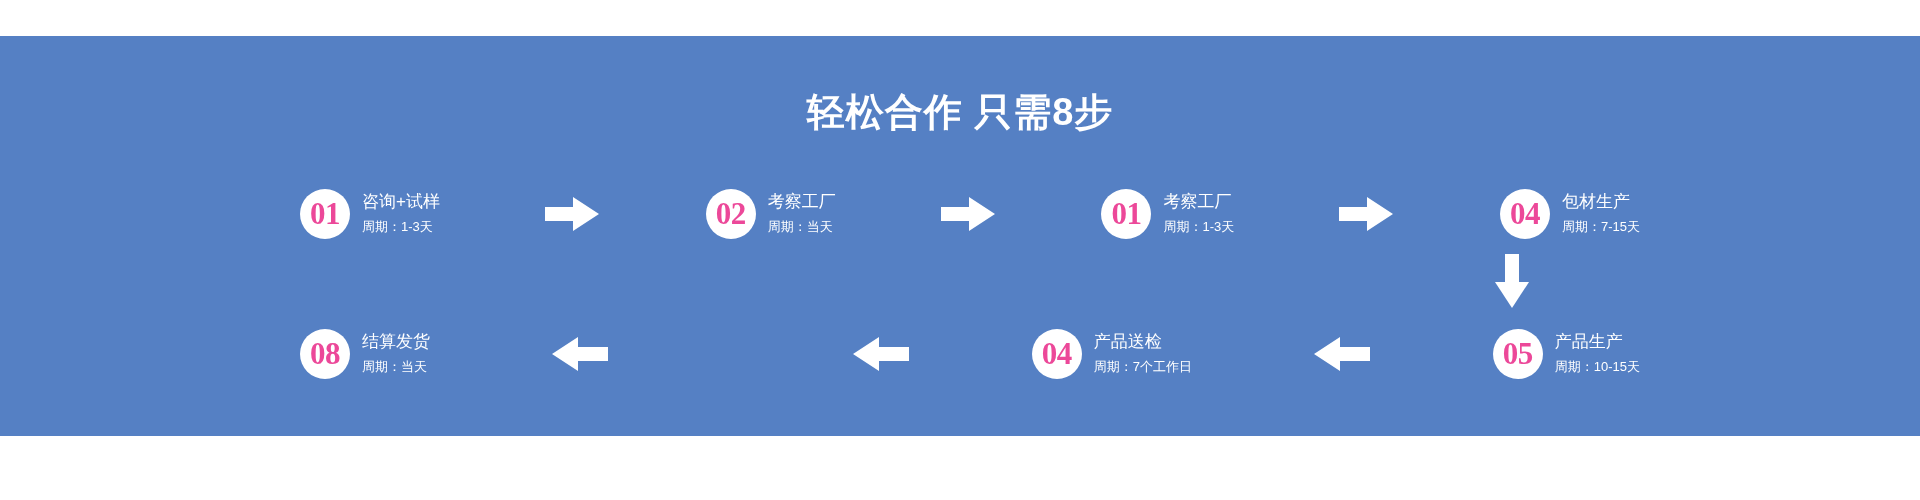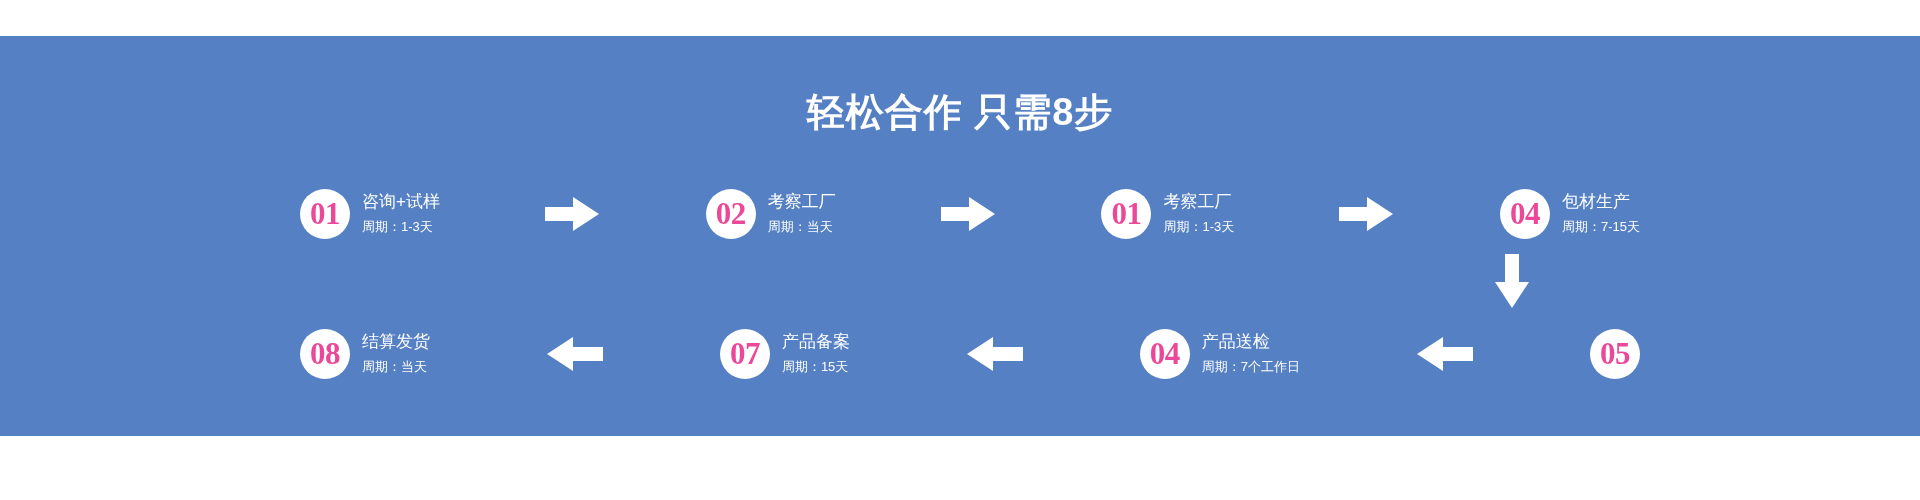--- a/index.html
+++ b/index.html
@@ -231,20 +231,24 @@
 
     <div class="down-arrow">
       <div class="shaft"></div>
         <div class="head"></div>
     </div>
 
     <div class="row row-bottom">
 
       <div class="step">
         <div class="circle">05</div>
+        <div class="step-text">
+          <div class="step-name">产品生产</div>
+          <div class="step-period">周期：10-15天</div>
+        </div>
       </div>
 
       <div class="spacer"></div>
       <div class="arrow left">
         <div class="shaft"></div>
           <div class="head"></div>
       </div>
       <div class="spacer"></div>
 
       <div class="step">
@@ -255,27 +259,20 @@
         </div>
       </div>
 
       <div class="spacer"></div>
       <div class="arrow left">
         <div class="shaft"></div>
           <div class="head"></div>
       </div>
       <div class="spacer"></div>
 
-      <div class="step">
-        <div class="circle">07</div>
-        <div class="step-text">
-          <div class="step-name">产品备案</div>
-          <div class="step-period">周期：15天</div>
-        </div>
-      </div>
 
       <div class="spacer"></div>
       <div class="arrow left">
         <div class="shaft"></div>
           <div class="head"></div>
       </div>
       <div class="spacer"></div>
 
       <div class="step">
         <div class="circle">08</div>

